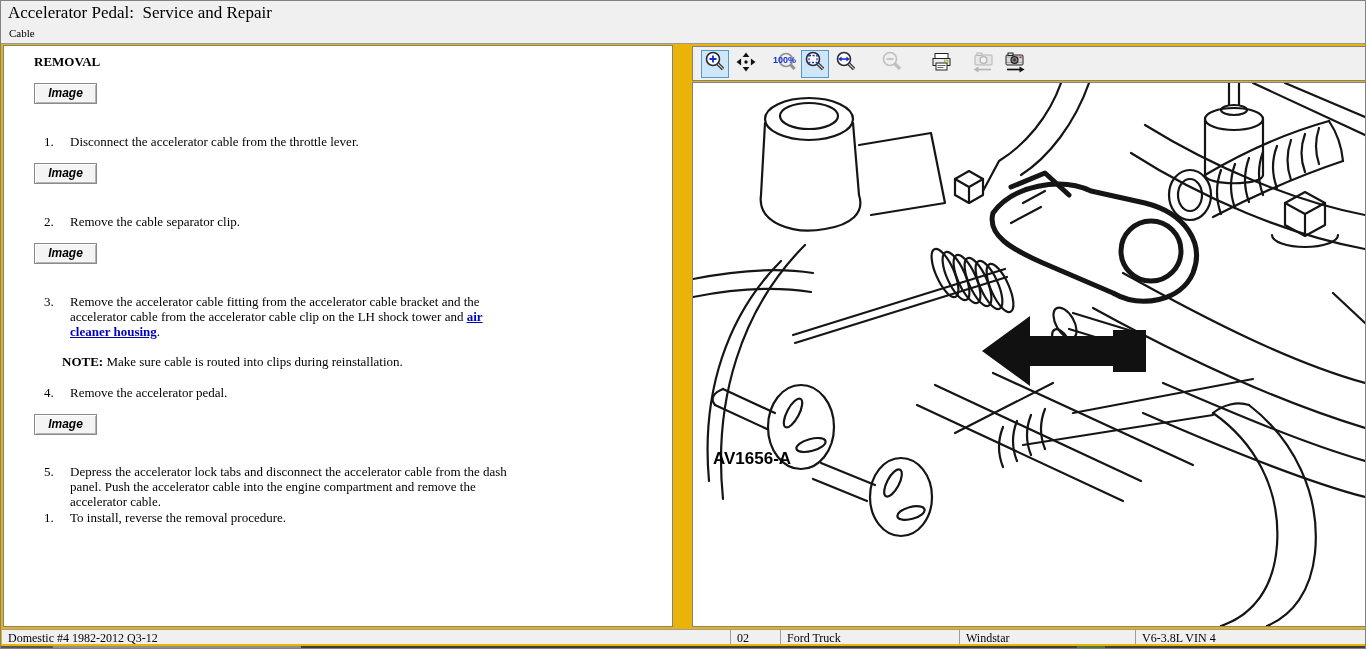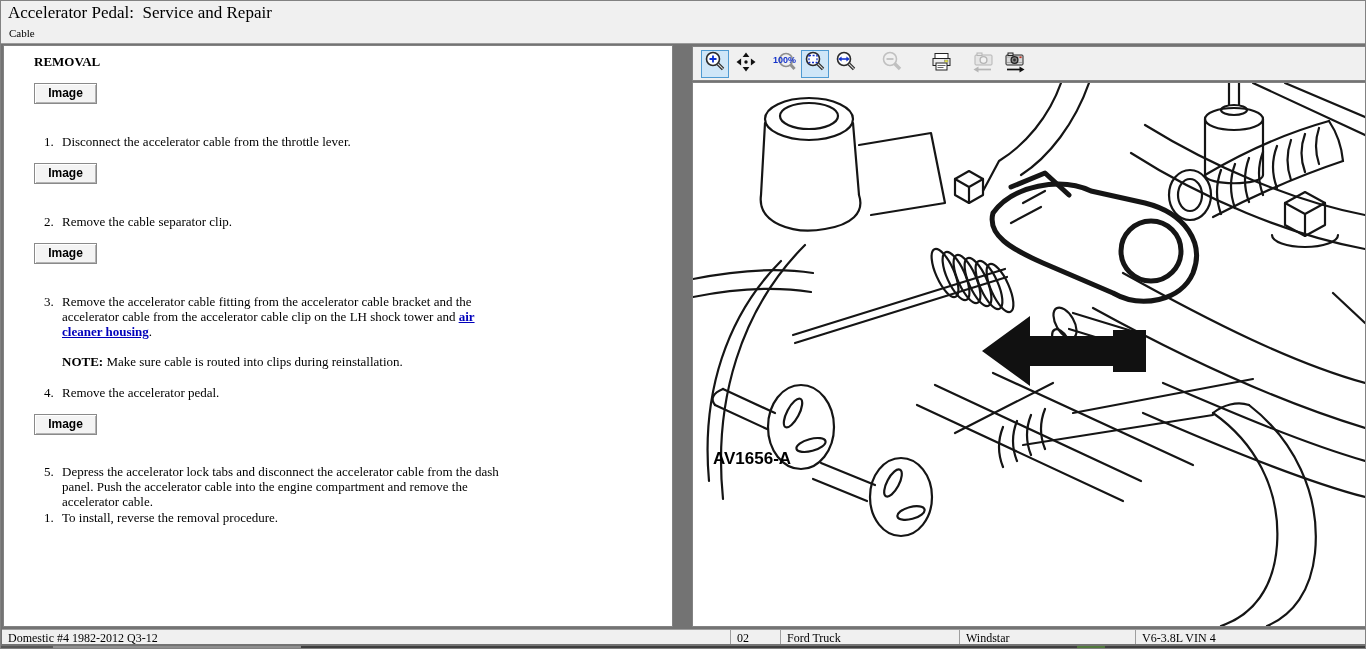--- a/index.html
+++ b/index.html
@@ -1,36 +1,36 @@
 <!DOCTYPE html>
 <html><head>
 <meta charset="utf-8">
 <style>
   html,body{margin:0;padding:0;background:#d8d8d8;}
   *{box-sizing:border-box;}
-  .screen{position:relative;width:1366px;height:649px;background:#737373;
+  .screen{position:relative;width:1366px;height:649px;background:#eab308;
           border:1px solid #828282;overflow:hidden;
           font-family:"Liberation Serif",serif;color:#000;padding-left:11px;}
   
   .header{position:absolute;left:0;top:0;width:100%;height:43px;background:#f0f0f0;
           border-bottom:1px solid #9a9a9a;}
   .title{position:absolute;left:7px;top:2px;font-size:17px;white-space:pre;}
   .subtitle{position:absolute;left:8px;top:26px;font-size:11px;}
   
   .left-panel{position:absolute;left:2px;top:44px;width:670px;height:582px;
               background:#fff;border:1px solid #828282;overflow:hidden;font-size:13px;line-height:15px;}
   .sec-heading{margin:8px 0 11px 30px;font-weight:bold;}
   .img-btn{display:block;margin:14px 0 0 30px;width:63px;height:21px;
            border:1px solid #8a8a8a;background:#f4f4f4;
            box-shadow:inset 1px 1px 0 #ffffff, inset -1px -1px 0 #b4b4b4;
            font-family:"Liberation Sans",sans-serif;font-size:12px;font-weight:bold;
-           line-height:19px;cursor:pointer;padding:0;}
+           line-height:19px;cursor:pointer;padding:0;font-style:italic;}
   .step{display:flex;margin-top:30px;}
   .step .num{flex:none;margin-left:40px;width:14px;}
-  .step .txt{margin-left:4px;width:455px;}
+  .step .txt{margin-left:12px;width:455px;}
   .step .txt.w420{width:422px;}
   .step.tight{margin-top:1px;}
   .note{margin:15px 0 0 58px;width:440px;}
   .note b{font-weight:bold;text-align:center;}
   .doc-link{color:#0000bb;font-weight:bold;text-decoration:underline;cursor:pointer;}
   .install-heading{margin:15px 0 0 30px;font-weight:bold;}
   .after-note{margin-top:16px;}
   .after-btn{margin-top:29px;}
   
   .toolbar{position:absolute;left:691px;top:45px;width:674px;height:35px;background:#f0f0f0;

